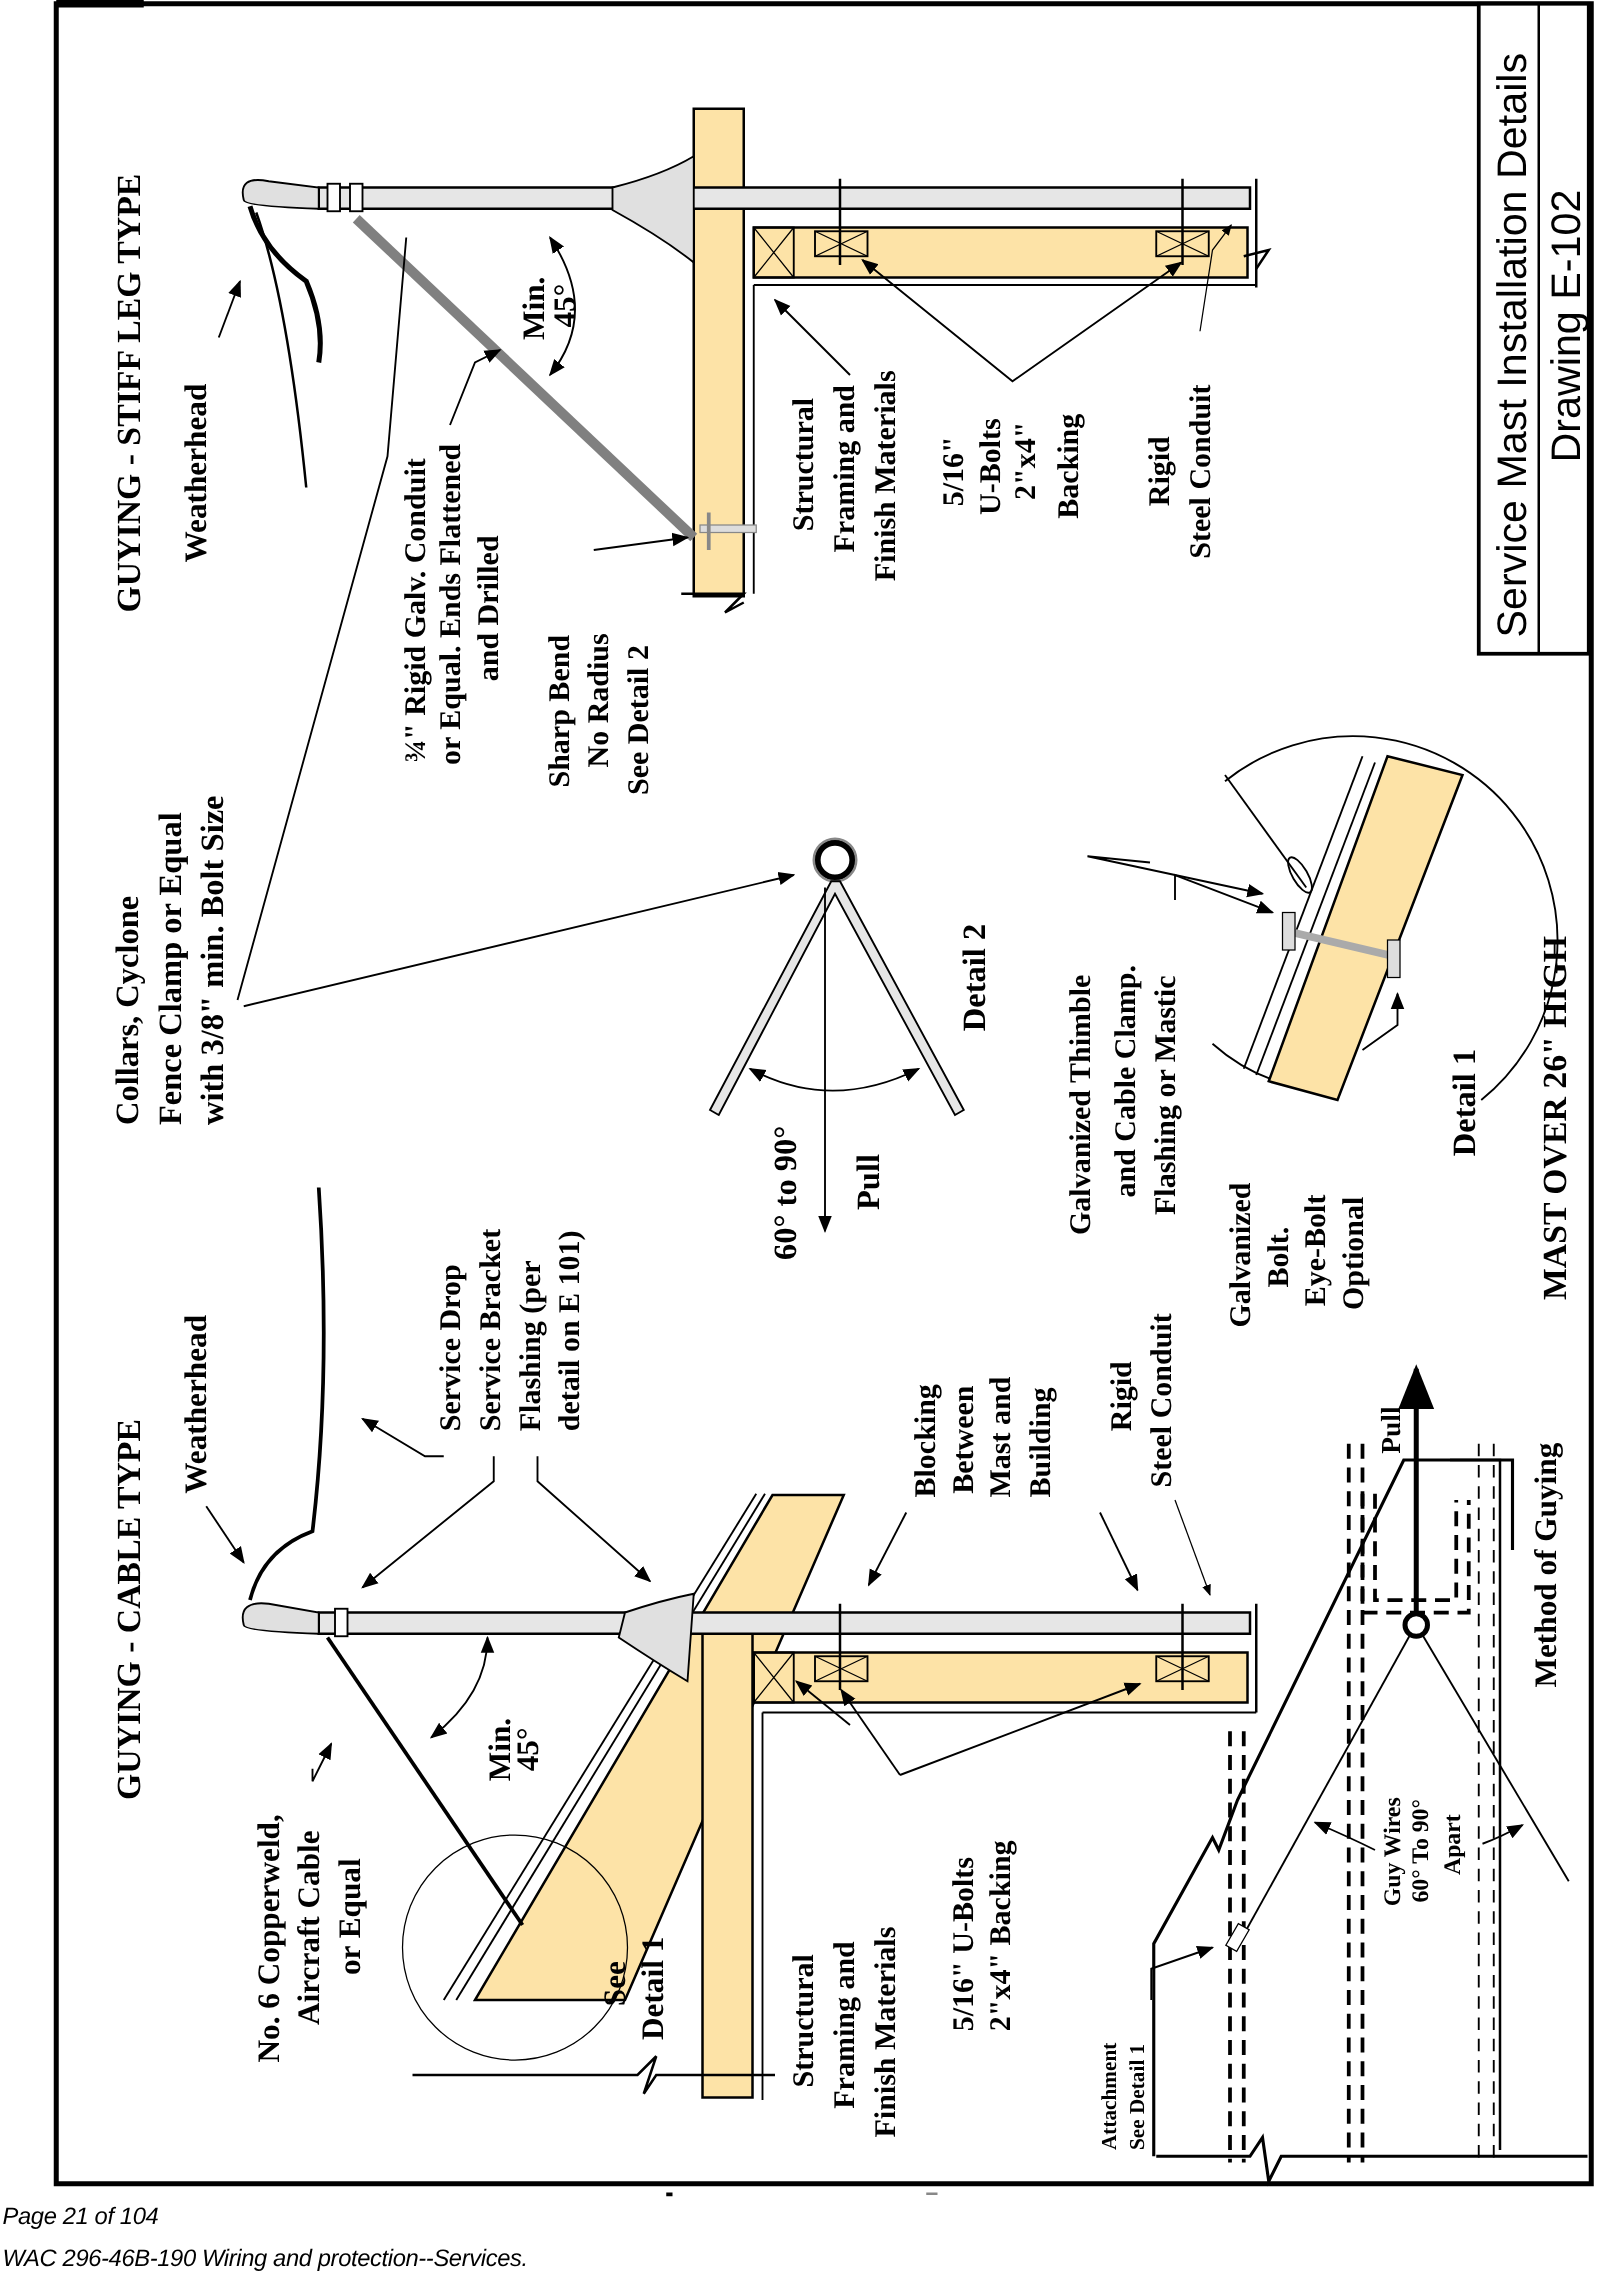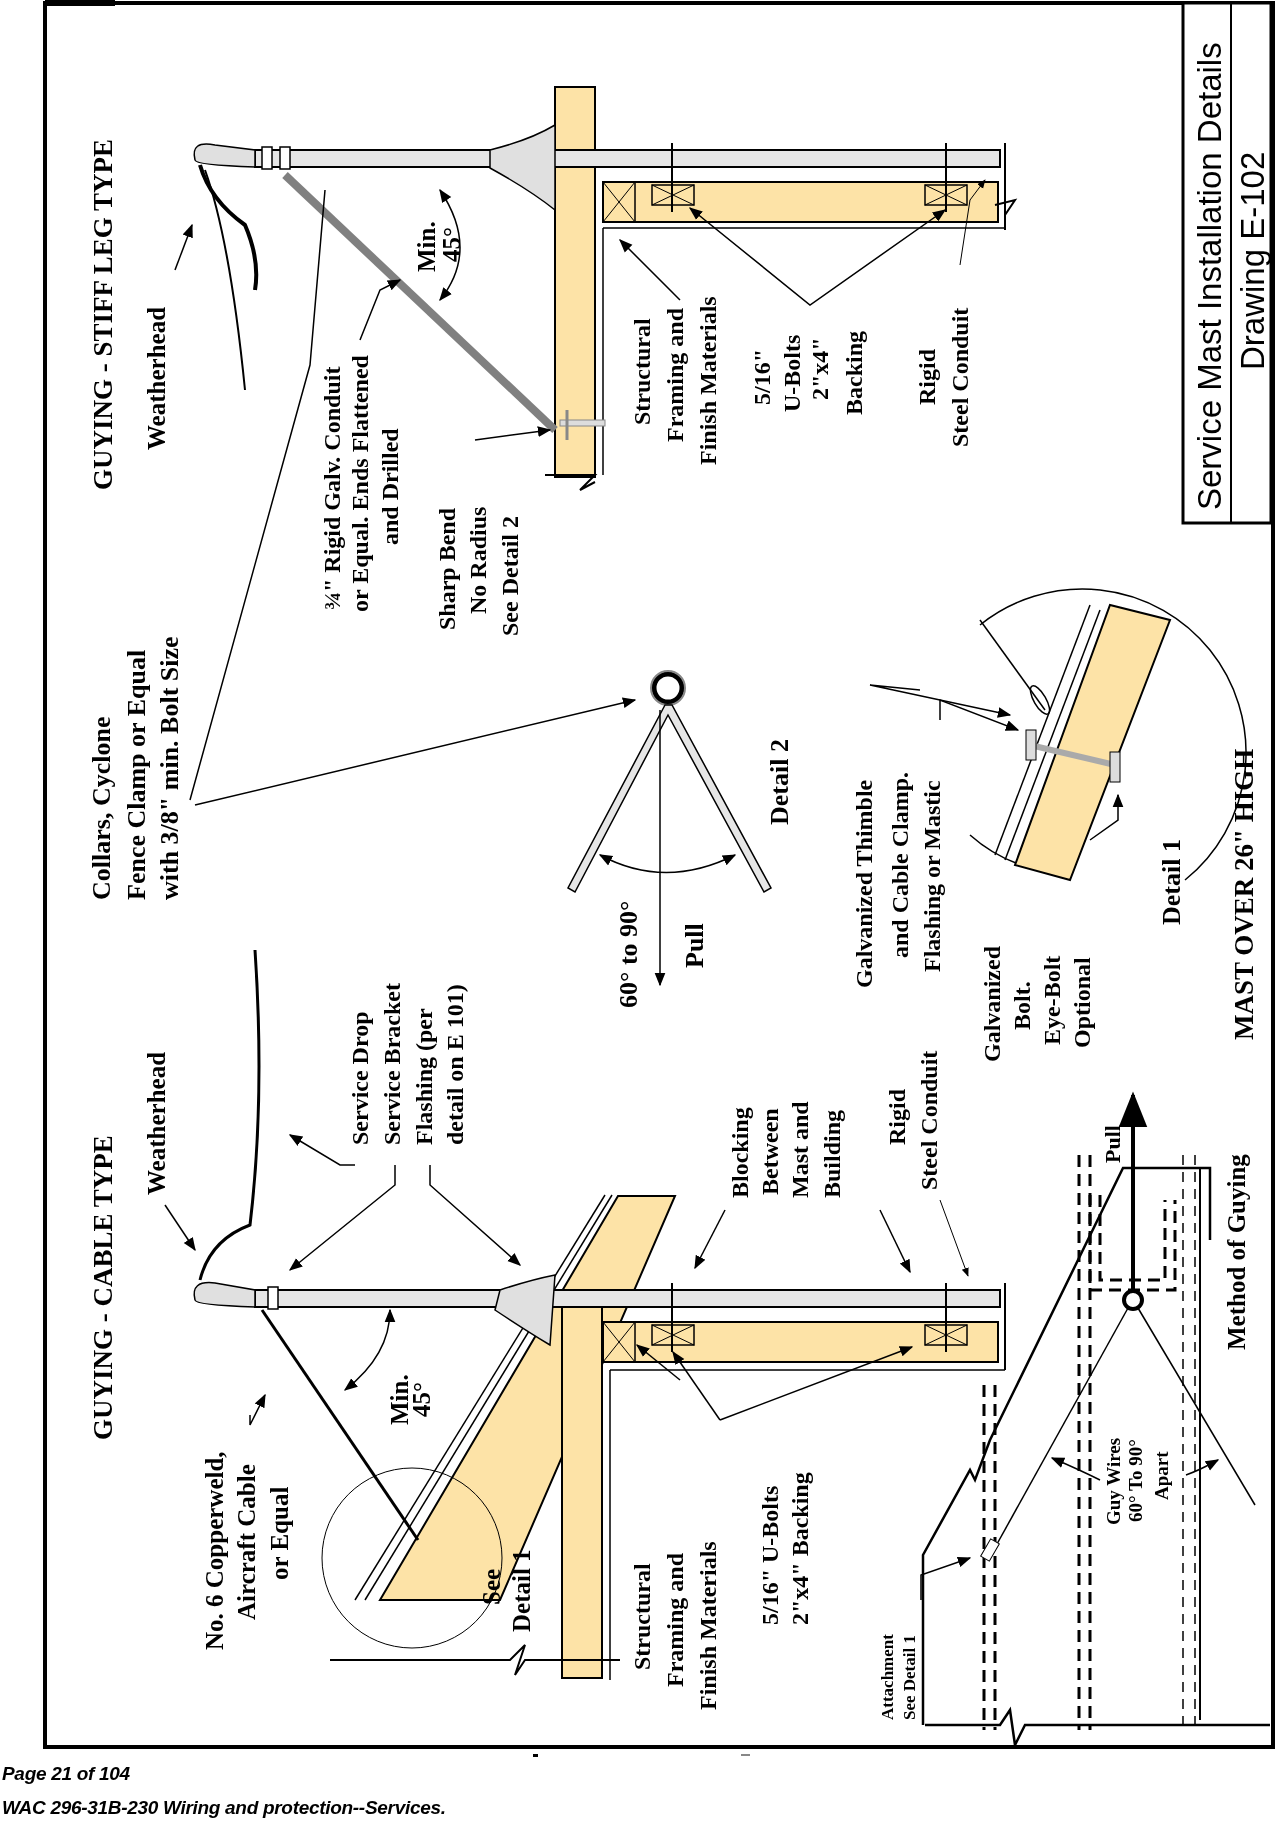--- a/index.html
+++ b/index.html
@@ -3,21 +3,21 @@
 <meta charset="utf-8">
 <style>
   html, body { margin: 0; padding: 0; background: #ffffff; }
   body { width: 1278px; height: 1830px; position: relative; overflow: hidden; }
   #sheet { position: absolute; left: 0; top: 0; width: 1278px; height: 1830px; }
   .serif { font-family: "Liberation Serif", "DejaVu Serif", serif; font-weight: bold; fill: #000; }
   .sans { font-family: "Liberation Sans", "DejaVu Sans", sans-serif; fill: #000; }
   .footer {
     position: absolute; left: 2px;
     font-family: "Liberation Sans", "DejaVu Sans", sans-serif;
-    font-style: italic; font-weight: bold; font-size: 19px; color: #000;
+    font-style: italic; font-weight: normal; font-size: 19px; color: #000;
     letter-spacing: -0.3px;
   }
   #footer-page { top: 1763px; }
   #footer-ref { top: 1797px; }
   .wood { fill: #fde3a7; stroke: #000; stroke-width: 2; }
   .pipe { fill: #e6e6e6; stroke: #000; stroke-width: 2; }
   .line { stroke: #000; fill: none; }
   .dash { stroke: #000; stroke-width: 3; stroke-dasharray: 12 7; fill: none; }
   .dashthin { stroke: #000; stroke-width: 1.5; stroke-dasharray: 10 7; fill: none; }
 </style>
@@ -287,13 +287,13 @@
   <g>
     <text class="serif" font-size="17" transform="translate(893,1720) rotate(-90)">Attachment</text>
     <text class="serif" font-size="17" transform="translate(915,1720) rotate(-90)">See Detail 1</text>
   </g>
 
   <rect x="533" y="1754" width="5" height="3" fill="#000"></rect>
   <rect x="741" y="1754" width="9" height="2" fill="#888"></rect>
 </svg>
 
 <div id="footer-page" class="footer">Page 21 of 104</div>
-<div id="footer-ref" class="footer">WAC 296-31B-230  Wiring and protection--Services.</div>
+<div id="footer-ref" class="footer">WAC 296-46B-190  Wiring and protection--Services.</div>
 
 </body></html>

